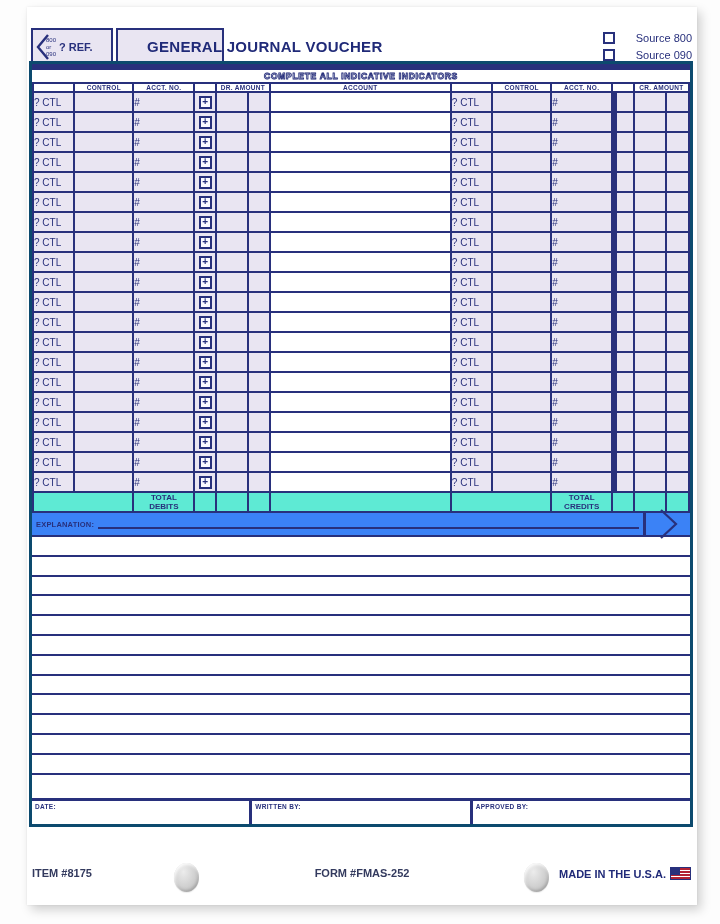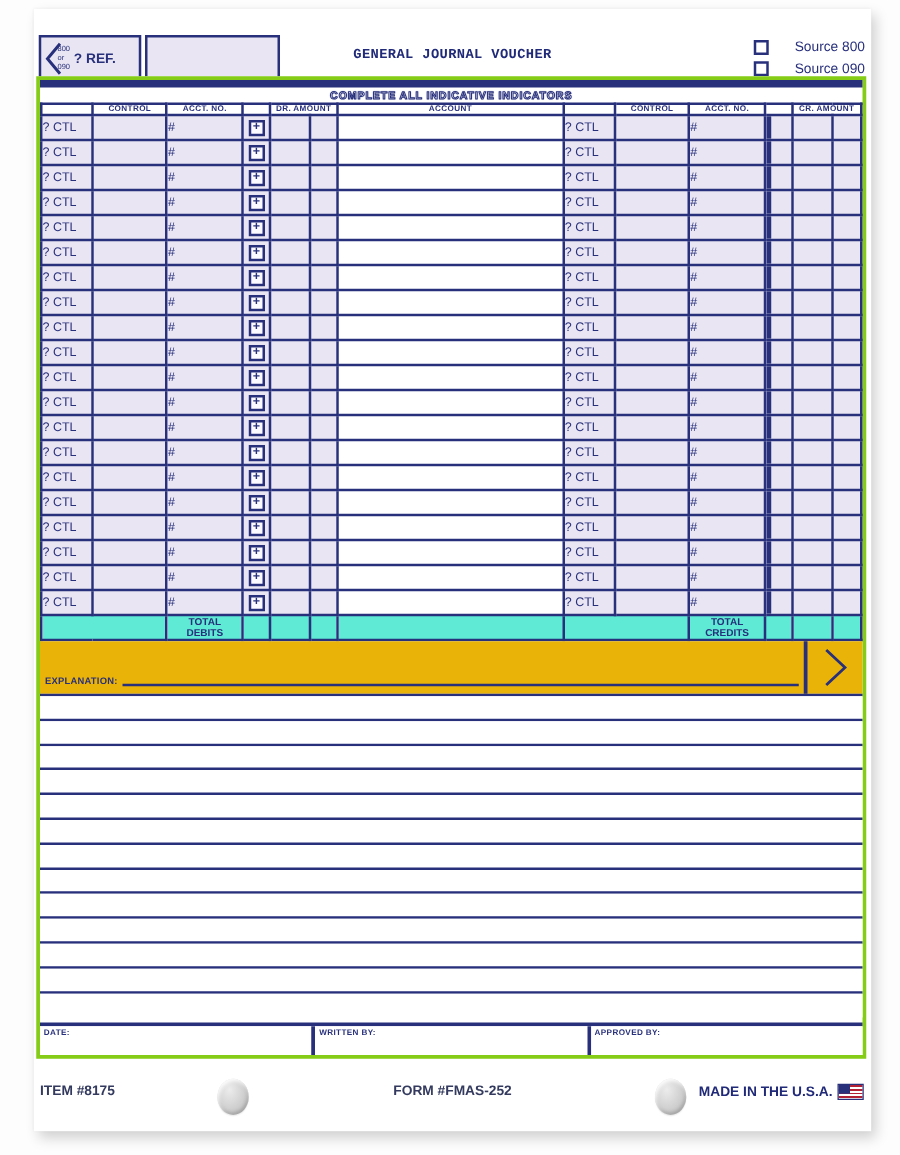--- a/index.html
+++ b/index.html
@@ -13,30 +13,30 @@
   
   .ref-box { position:absolute; left:4px; top:21px; width:82px; height:38px;
              background:#e9e5f2; border:2px solid #28307c;
              display:flex; align-items:center; gap:2px; padding:16px 3px; }
   .ref-chevron { flex:0 0 auto; display:flex; align-items:center; }
   .ref-stack { display:flex; flex-direction:column; justify-content:center;
                font-size:6px; line-height:7px; color:#28307c; margin-left:-7px; margin-right:1px; }
   .ref-label { font-size:11px; font-weight:bold; color:#28307c; white-space:nowrap; }
   .ref-entry-box { position:absolute; left:89px; top:21px; width:108px; height:44px;
                    background:#e9e5f2; border:2px solid #28307c; }
-  .form-title { position:absolute; left:120px; right:120px; top:31px; text-align:center;
-                font-size:11px; font-weight:bold; color:#202a78; letter-spacing:.3px;font-family:Liberation Mono, monospace; }
+  .form-title { position:absolute; left:120px; right:120px; top:31px; text-align:left;
+                font-size:15px; font-weight:bold; color:#202a78; letter-spacing:.3px; }
   .sources { position:absolute; right:5px; top:25px; display:flex; flex-direction:column; gap:5px; }
   .source-row { display:flex; align-items:flex-start; gap:21px; }
   .source-checkbox { width:12px; height:12px; border:2px solid #28307c; background:#fff; }
   .source-label { font-size:11px; color:#28307c; }
 
   
   .form-body { position:absolute; left:2px; top:54px; width:664px;
-               border:3px solid #84cc16; background:#fff; }
+               border:3px solid #0c4a6e; background:#fff; }
   .navy-bar { height:6px; background:#28307c; }
   .banner { height:12px; display:flex; align-items:center; justify-content:center;
             font-size:8.5px; font-weight:bold; letter-spacing:.7px;
             color:#ffffff; -webkit-text-stroke:0.8px #28307c;
             text-shadow:0 0 1px #28307c; }
 
   table.journal { width:100%; border-collapse:collapse; table-layout:fixed; }
   .journal th, .journal td { border:2px solid #28307c; padding:0; overflow:hidden; }
   .journal th { height:8px; font-size:6.5px; font-weight:bold; color:#28307c;
                 letter-spacing:.3px; text-align:center; background:#fff; }
@@ -50,21 +50,21 @@
               font-size:10px; font-weight:bold; color:#28307c; background:#fbfaff; line-height:1; }
   .stack-box { width:10px; height:16px; border:2px solid #28307c; margin:0 auto;
                position:relative; background:#fbfaff; }
   .stack-box::after { content:""; position:absolute; left:0; right:0; top:50%;
                       height:2px; margin-top:-1px; background:#28307c; }
   tr.totals-row td { height:20px; background:#5eead4; }
   .total-label { font-size:8px; font-weight:bold; color:#28307c; text-align:center;
                  white-space:pre-line; line-height:9px; }
 
   
-  .explanation-row { display:flex; height:42px; background:#eab308; }
+  .explanation-row { display:flex; height:22px; background:#3b82f6; }
   .explanation-main { flex:1; position:relative; }
   .explanation-line { position:absolute; left:4px; right:4px; bottom:6px;
                       display:flex; align-items:flex-end; gap:4px; }
   .explanation-label { font-size:7.5px; color:#28307c; font-weight:bold; letter-spacing:.2px; }
   .explanation-rule { flex:1; border-bottom:2px solid #28307c; height:2px; }
   .explanation-arrow-box { width:47px; border-left:3px solid #28307c;
                            display:flex; align-items:center; justify-content:center; }
 
   
   .ruled-lines { border-top:2px solid #28307c; }

